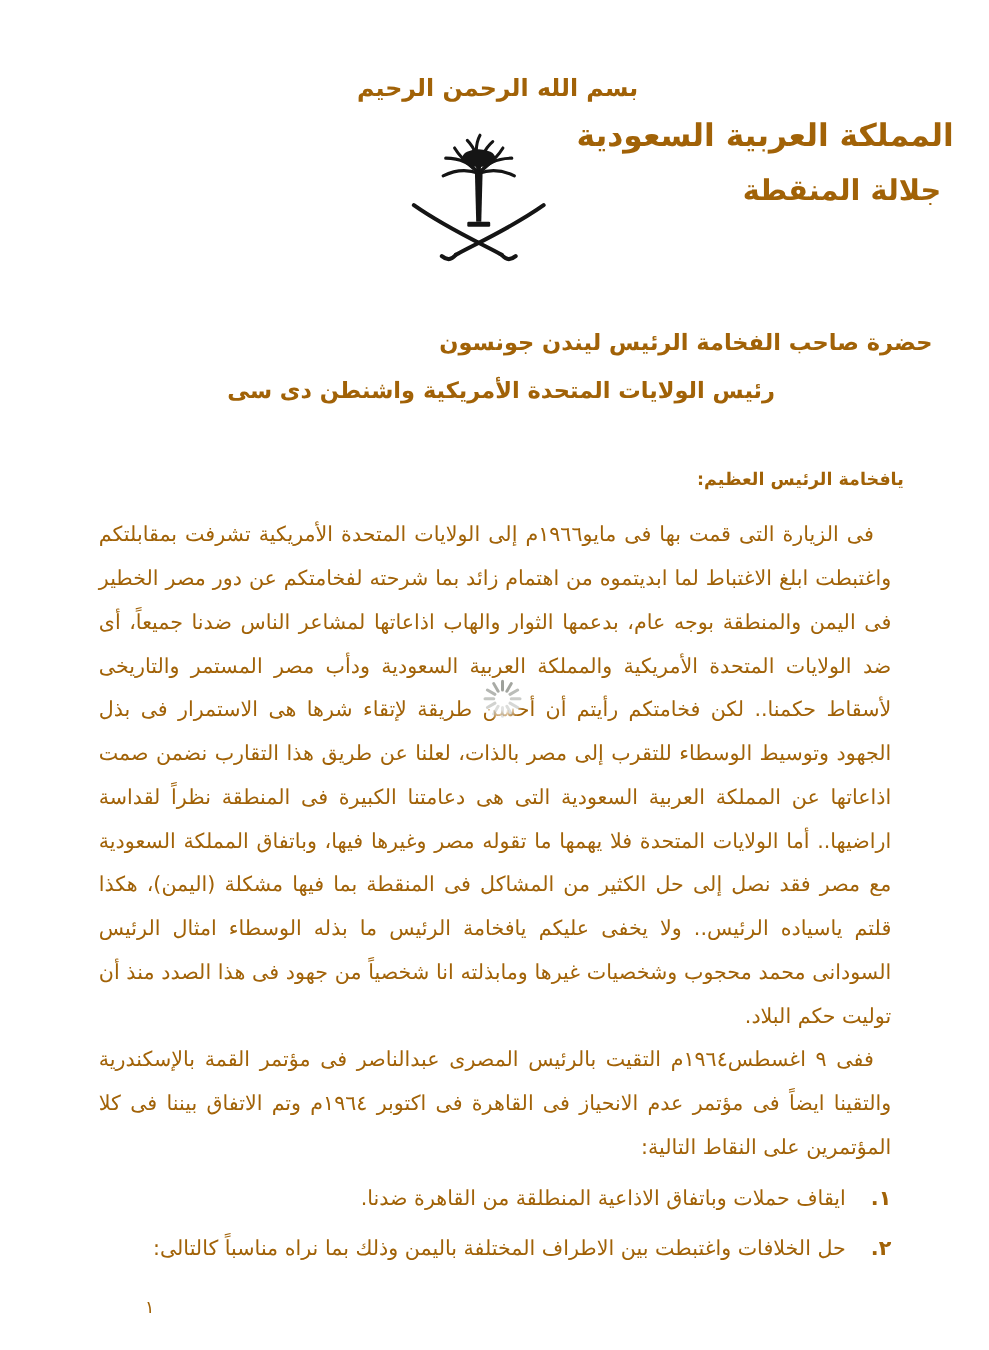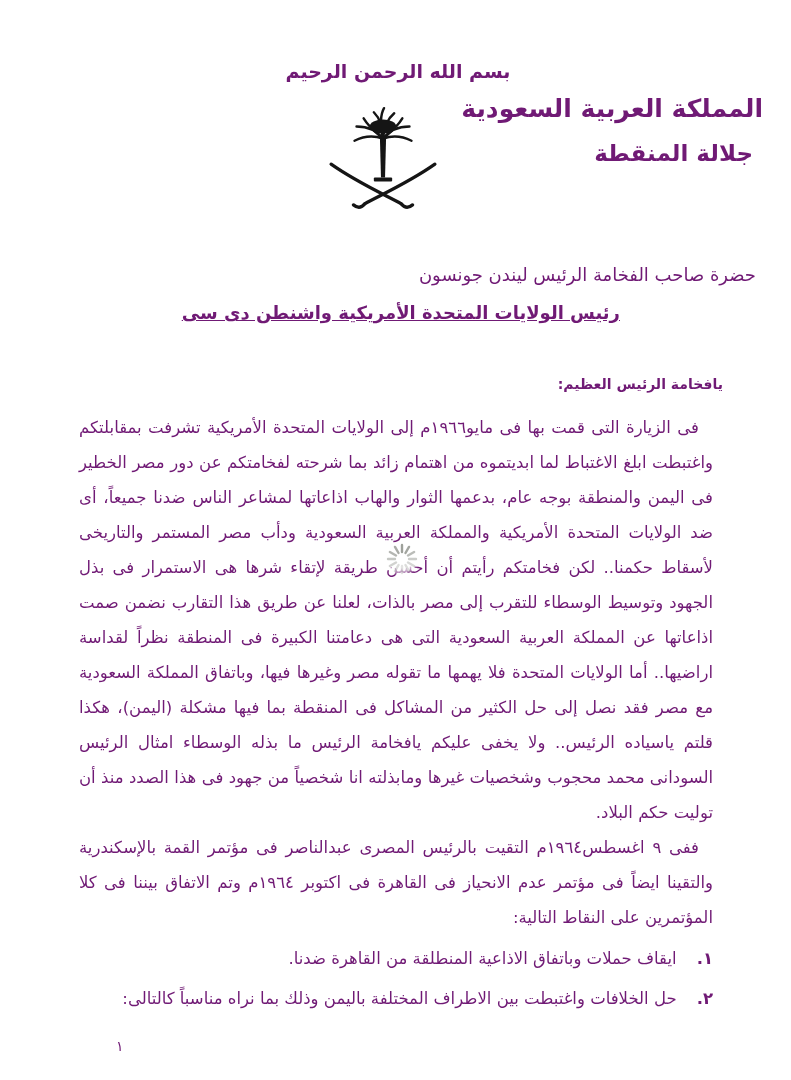--- a/index.html
+++ b/index.html
@@ -2,43 +2,43 @@
 <html lang="ar"><head>
 <meta charset="utf-8">
 <style>
   html,body{margin:0;padding:0;background:#ffffff;}
   .page{
     position:relative;
     width:791px;height:1080px;
     background:#ffffff;
     overflow:hidden;
     font-family:"DejaVu Sans", sans-serif;
-    color:#701a75;
+    color:#a16207;
     direction:rtl;
   }
   .bismillah{
     position:absolute;top:60px;left:278px;width:240px;
     text-align:center;font-size:19px;font-weight:bold;white-space:nowrap;
   }
   .emblem{position:absolute;top:98px;left:326px;width:114px;height:114px;}
   .kingdom-title{
     position:absolute;top:94px;right:28px;
     font-size:25px;font-weight:bold;white-space:nowrap;letter-spacing:1px;text-align:center;
   }
   .majesty-title{
     position:absolute;top:140px;right:38px;
     font-size:23px;font-weight:bold;white-space:nowrap;letter-spacing:1px;
   }
   .recipient-line1{
-    position:absolute;top:264px;right:35px;
-    font-size:18px;font-weight:normal;white-space:nowrap;
+    position:absolute;top:264px;right:45px;
+    font-size:18px;font-weight:bold;white-space:nowrap;
   }
   .recipient-line2{
     position:absolute;top:302px;right:171px;
-    font-size:18px;font-weight:bold;white-space:nowrap;text-decoration:underline;
+    font-size:18px;font-weight:bold;white-space:nowrap;
   }
   .salutation{
     position:absolute;top:376px;right:68px;
     font-size:14px;font-weight:bold;white-space:nowrap;
   }
   .body-block{
     position:absolute;top:410px;right:78px;width:634px;
     font-size:16.5px;line-height:35px;text-align:justify;
   }
   .body-block p{margin:0;text-indent:14px;}

